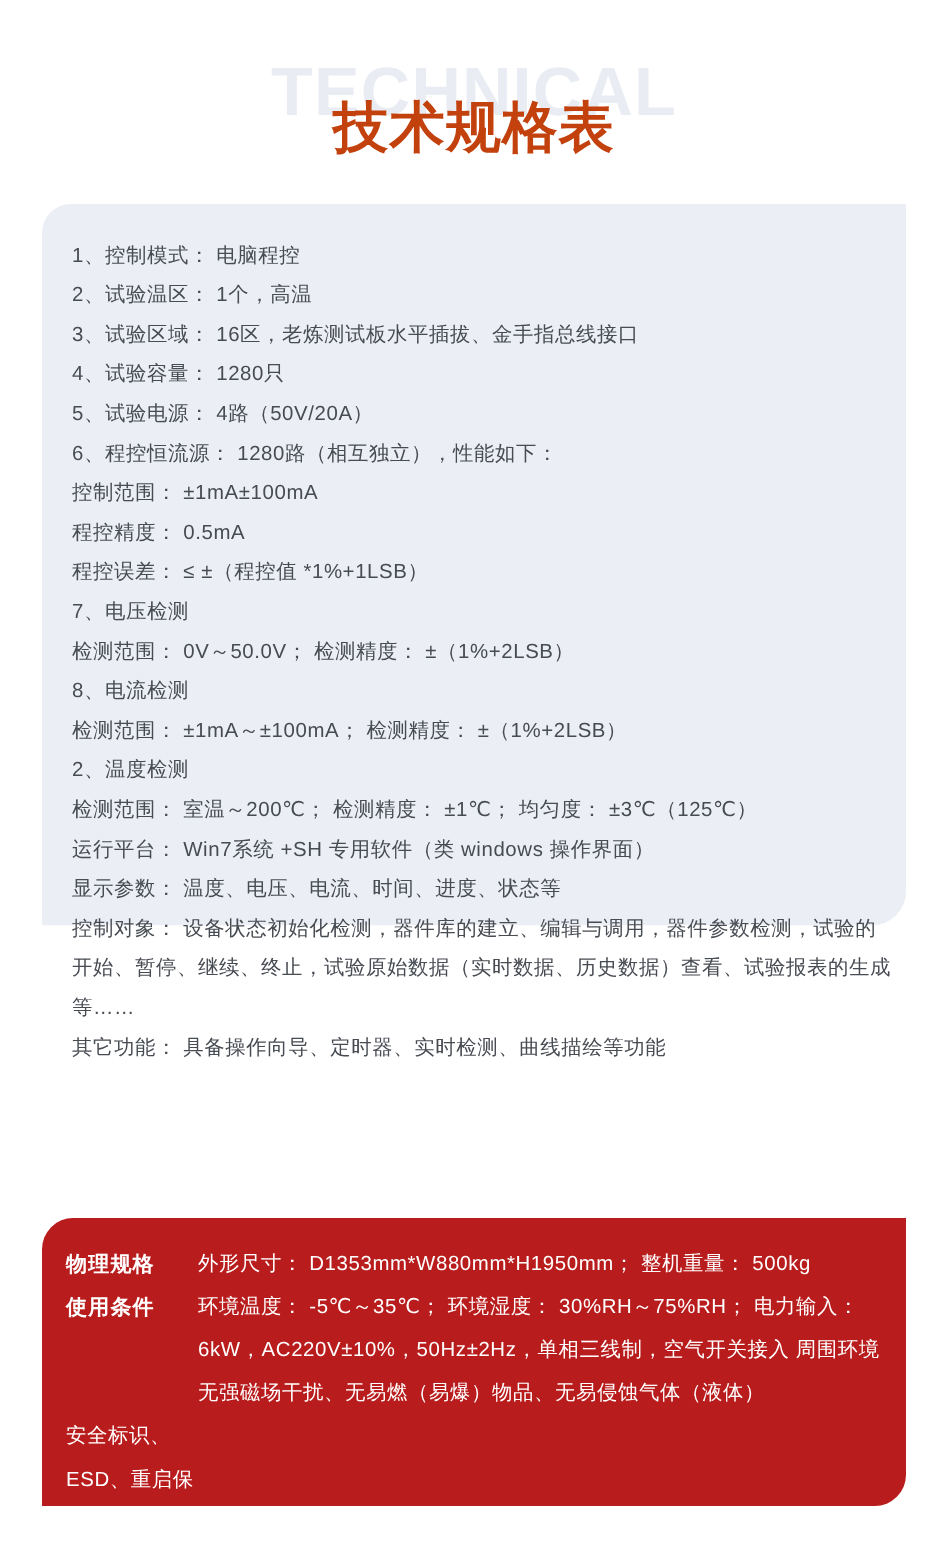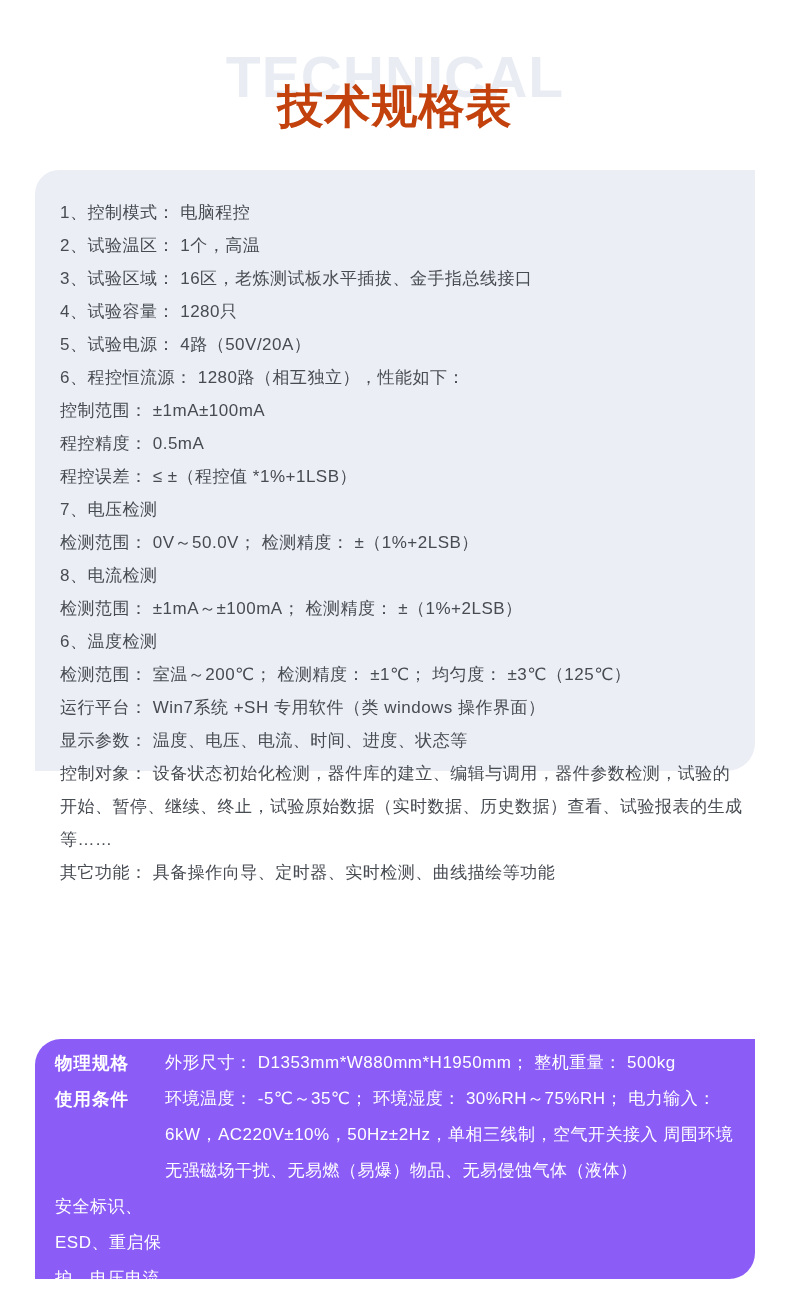--- a/index.html
+++ b/index.html
@@ -61,25 +61,24 @@
     letter-spacing: 0.5px;
   }
 
   
   .footer-panel {
     position: absolute;
     left: 35px;
     top: 1015px;
     width: 720px;
     height: 240px;
-    background: #8b5cf6;
+    background: #b91c1c;
     border-radius: 26px 0 26px 0;
-    padding: 6px 10px 0 20px;
+    padding: 20px 10px 0 20px;
     color: #ffffff;
-    margin-top: 24px;
   }
   .footer-row {
     display: grid;
     grid-template-columns: 110px 1fr;
   }
   .footer-label {
     font-size: 17.5px;
     font-weight: bold;
     line-height: 36px;
     letter-spacing: 1px;
@@ -105,21 +104,21 @@
   <div class="spec-line">4、试验容量： 1280只</div>
   <div class="spec-line">5、试验电源： 4路（50V/20A）</div>
   <div class="spec-line">6、程控恒流源： 1280路（相互独立），性能如下：</div>
   <div class="spec-line">控制范围： ±1mA±100mA</div>
   <div class="spec-line">程控精度： 0.5mA</div>
   <div class="spec-line">程控误差： ≤ ±（程控值 *1%+1LSB）</div>
   <div class="spec-line">7、电压检测</div>
   <div class="spec-line">检测范围： 0V～50.0V； 检测精度： ±（1%+2LSB）</div>
   <div class="spec-line">8、电流检测</div>
   <div class="spec-line">检测范围： ±1mA～±100mA； 检测精度： ±（1%+2LSB）</div>
-  <div class="spec-line">6、温度检测</div>
+  <div class="spec-line">2、温度检测</div>
   <div class="spec-line">检测范围： 室温～200℃； 检测精度： ±1℃； 均匀度： ±3℃（125℃）</div>
   <div class="spec-line">运行平台： Win7系统 +SH 专用软件（类 windows 操作界面）</div>
   <div class="spec-line">显示参数： 温度、电压、电流、时间、进度、状态等</div>
   <div class="spec-line">控制对象： 设备状态初始化检测，器件库的建立、编辑与调用，器件参数检测，试验的开始、暂停、继续、终止，试验原始数据（实时数据、历史数据）查看、试验报表的生成等……</div>
   <div class="spec-line">其它功能： 具备操作向导、定时器、实时检测、曲线描绘等功能</div>
 </div>
 
 <div class="footer-panel">
   <div class="footer-row">
     <div class="footer-label">物理规格</div>

